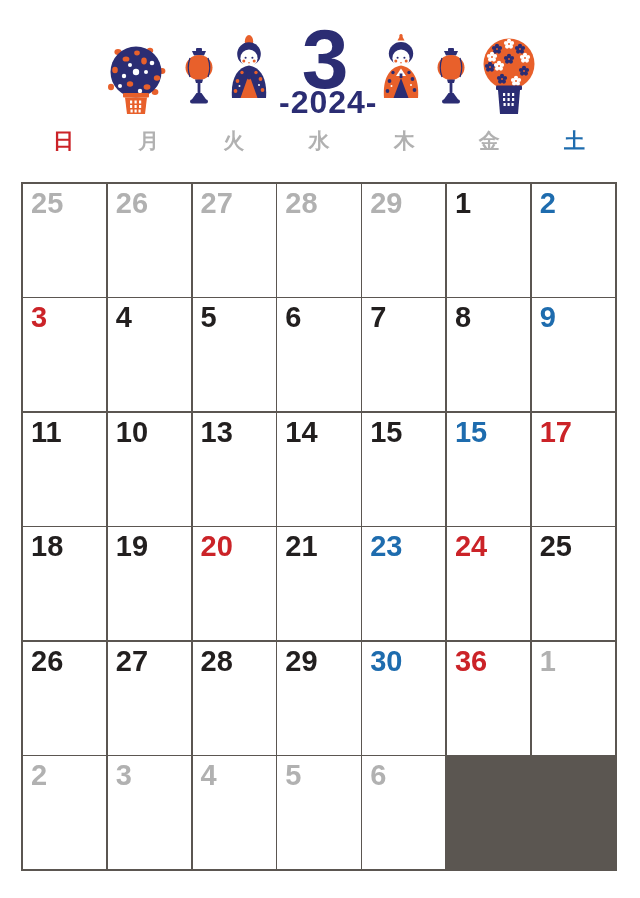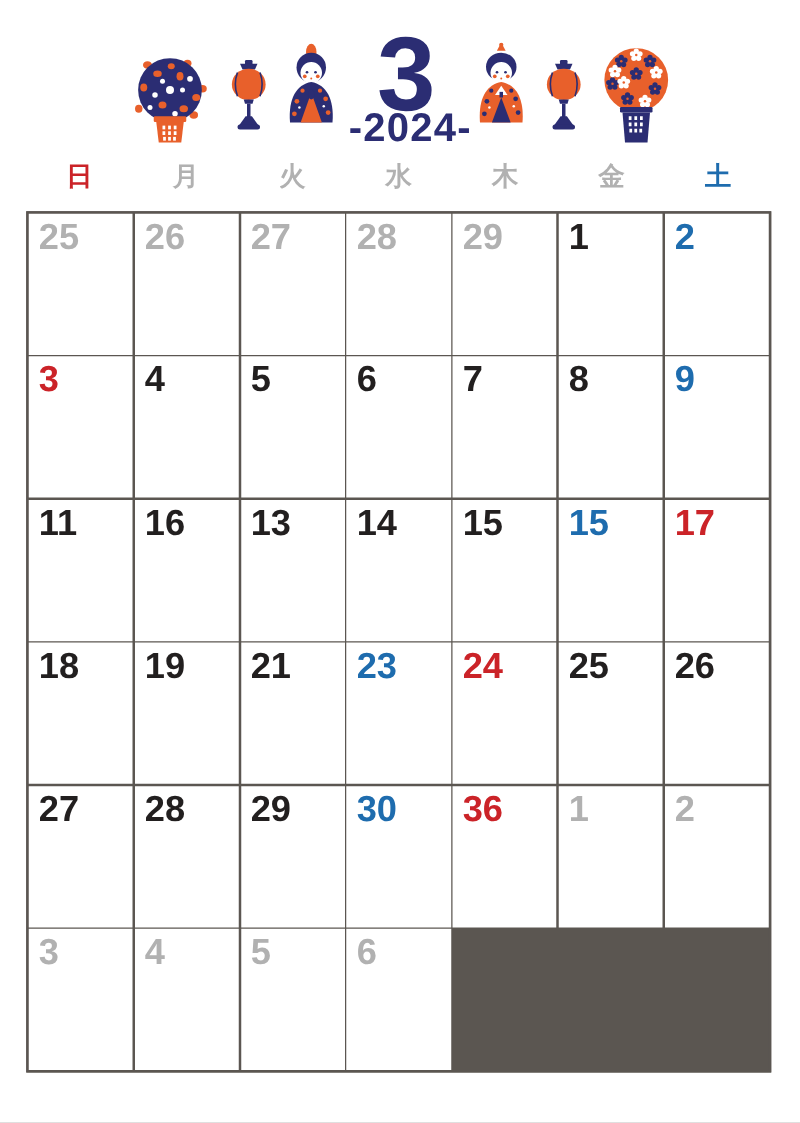--- a/index.html
+++ b/index.html
@@ -24,21 +24,21 @@
 
   
   .weekday-row{position:absolute;top:127px;left:21px;width:596px;height:28px;
     display:grid;grid-template-columns:repeat(7,1fr);}
   .wd{display:flex;align-items:center;justify-content:center;
     font-size:21px;font-weight:bold;color:var(--gray);}
   .wd[data-type="sun"]{color:var(--red);}
   .wd[data-type="sat"]{color:var(--blue);}
 
   
-  .grid{position:absolute;top:169px;left:21px;width:596px;height:689px;
+  .grid{position:absolute;top:182px;left:21px;width:596px;height:689px;
     background:var(--grid);border:2px solid var(--grid);
     display:grid;grid-template-columns:repeat(7,1fr);grid-template-rows:repeat(6,1fr);gap:1.5px;}
   .cell{background:#fff;padding:5px 0 0 8px;}
   .num{font-size:29px;font-weight:bold;line-height:1;color:var(--ink);}
   .num[data-type="current"]{color:var(--ink);}
   .num[data-type="other"]{color:var(--gray);}
   .num[data-type="sun"],.num[data-type="holiday"]{color:var(--red);}
   .num[data-type="sat"]{color:var(--blue);}
 </style>
 </head>
@@ -236,29 +236,30 @@
 
     <div class="cell"><span class="num" data-type="sun">3</span></div>
     <div class="cell"><span class="num" data-type="current">4</span></div>
     <div class="cell"><span class="num" data-type="current">5</span></div>
     <div class="cell"><span class="num" data-type="current">6</span></div>
     <div class="cell"><span class="num" data-type="current">7</span></div>
     <div class="cell"><span class="num" data-type="current">8</span></div>
     <div class="cell"><span class="num" data-type="sat">9</span></div>
 
     <div class="cell"><span class="num" data-type="current">11</span></div>
-    <div class="cell"><span class="num" data-type="current">16</span></div>
+    <div class="cell"><span class="num" data-type="current">10</span></div>
     <div class="cell"><span class="num" data-type="current">13</span></div>
     <div class="cell"><span class="num" data-type="current">14</span></div>
     <div class="cell"><span class="num" data-type="current">15</span></div>
     <div class="cell"><span class="num" data-type="sat">15</span></div>
 
     <div class="cell"><span class="num" data-type="sun">17</span></div>
     <div class="cell"><span class="num" data-type="current">18</span></div>
     <div class="cell"><span class="num" data-type="current">19</span></div>
+    <div class="cell"><span class="num" data-type="holiday">20</span></div>
     <div class="cell"><span class="num" data-type="current">21</span></div>
     <div class="cell"><span class="num" data-type="sat">23</span></div>
 
     <div class="cell"><span class="num" data-type="sun">24</span></div>
     <div class="cell"><span class="num" data-type="current">25</span></div>
     <div class="cell"><span class="num" data-type="current">26</span></div>
     <div class="cell"><span class="num" data-type="current">27</span></div>
     <div class="cell"><span class="num" data-type="current">28</span></div>
     <div class="cell"><span class="num" data-type="current">29</span></div>
     <div class="cell"><span class="num" data-type="sat">30</span></div>

